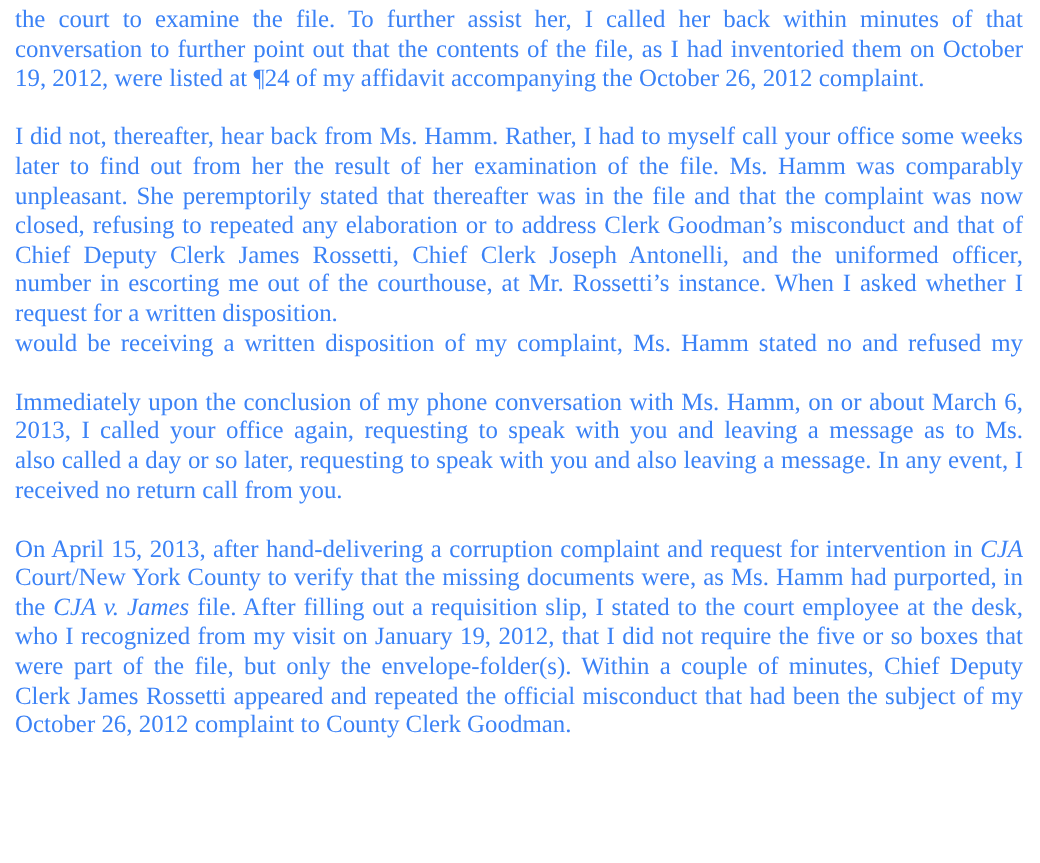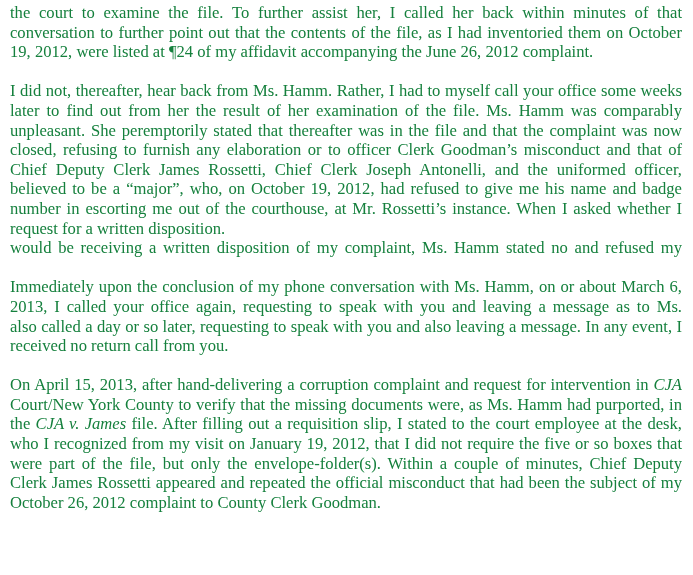--- a/index.html
+++ b/index.html
@@ -14,21 +14,21 @@
       position: relative;
     }
     .page {
       position: absolute;
       left: 10px;
       top: 3px;
       width: 672px;
       font-family: "Liberation Serif", serif;
       font-size: 16.6px;
       line-height: 19.6px;
-      color: #15803d;
+      color: #3b82f6;
     }
     .para {
       margin: 0 0 19.6px 0;
     }
     .line {
       display: block;
       text-align: justify;
       text-align-last: justify;
       white-space: nowrap;
       height: 19.6px;
@@ -39,30 +39,29 @@
     i { font-style: italic; }
   </style>
 </head>
 <body>
 
 <div class="page">
 
   <div class="para">
     <span class="line">the court to examine the file.  To further assist her, I called her back within minutes of that</span>
     <span class="line">conversation to further point out that the contents of the file, as I had inventoried them on October</span>
-    <span class="line last">19, 2012, were listed at ¶24 of my affidavit accompanying the June 26, 2012 complaint.</span>
+    <span class="line last">19, 2012, were listed at ¶24 of my affidavit accompanying the October 26, 2012 complaint.</span>
   </div>
 
   <div class="para">
     <span class="line">I did not, thereafter, hear back from Ms. Hamm.  Rather, I had to myself call your office some weeks</span>
     <span class="line">later to find out from her the result of her examination of the file.  Ms. Hamm was comparably</span>
     <span class="line">unpleasant.  She peremptorily stated that thereafter was in the file and that the complaint was now</span>
-    <span class="line">closed, refusing to furnish any elaboration or to officer Clerk Goodman’s misconduct and that of</span>
+    <span class="line">closed, refusing to repeated any elaboration or to address Clerk Goodman’s misconduct and that of</span>
     <span class="line">Chief Deputy Clerk James Rossetti, Chief Clerk Joseph Antonelli, and the uniformed officer,</span>
-    <span class="line">believed to be a “major”, who, on October 19, 2012, had refused to give me his name and badge</span>
     <span class="line">number in escorting me out of the courthouse, at Mr. Rossetti’s instance.  When I asked whether I</span>
     <span class="line last">request for a written disposition.</span>
     <span class="line">would be receiving a written disposition of my complaint, Ms. Hamm stated no and refused my</span>
   </div>
 
   <div class="para">
     <span class="line">Immediately upon the conclusion of my phone conversation with Ms. Hamm, on or about March 6,</span>
     <span class="line">2013, I called your office again, requesting to speak with you and leaving a message as to Ms.</span>
     <span class="line">also called a day or so later, requesting to speak with you and also leaving a message.  In any event, I</span>
     <span class="line last">received no return call from you.</span>

